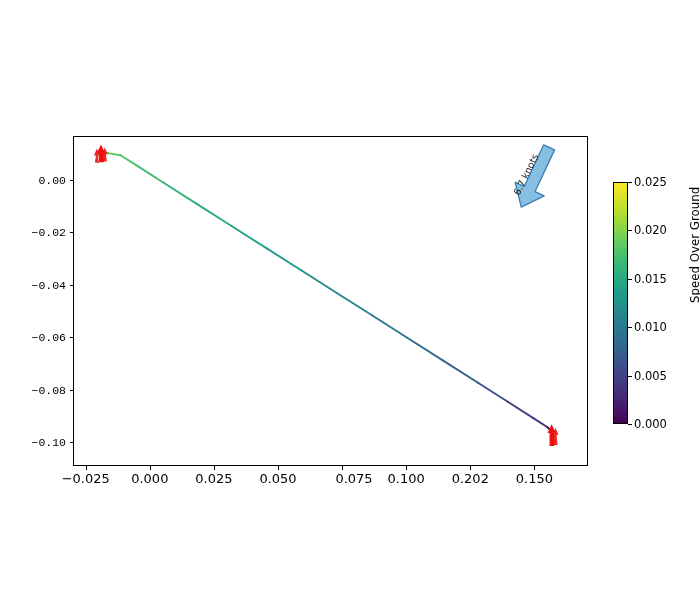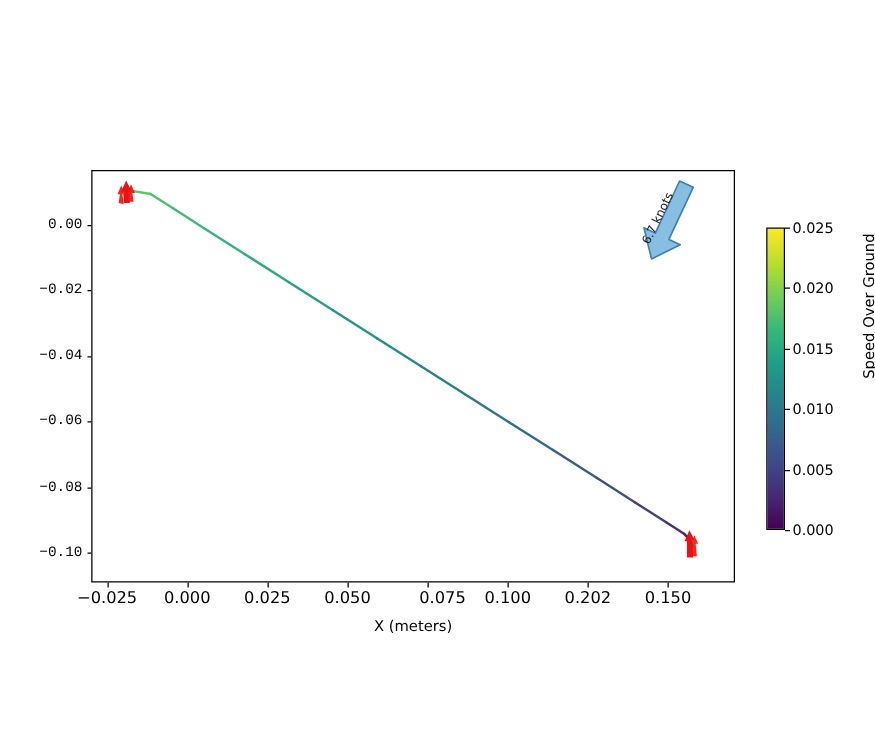--- a/index.html
+++ b/index.html
@@ -221,21 +221,20 @@
   <div class="tick-mark ytick-mark" style="top:389.6px"></div>
   <div class="tick-mark ytick-mark" style="top:442.0px"></div>
 
   <div class="ytick-label" style="top:180.0px">0.00</div>
   <div class="ytick-label" style="top:232.4px">−0.02</div>
   <div class="ytick-label" style="top:284.8px">−0.04</div>
   <div class="ytick-label" style="top:337.2px">−0.06</div>
   <div class="ytick-label" style="top:389.6px">−0.08</div>
   <div class="ytick-label" style="top:442.0px">−0.10</div>
 
-  <div class="xaxis-label">X (meters)</div>
 
   <div id="speed-annotation">
     <svg width="70" height="78" viewBox="0 0 70 78">
       <g transform="rotate(25 38 36)">
         <path d="M 38 6 L 50 6 L 50 52 L 60 52 L 44 72 L 28 52 L 38 52 Z" fill="#87bfe3" stroke="#3c7fb1" stroke-width="1.3" stroke-linejoin="round"></path>
       </g>
       <text class="annot-text" x="36" y="40" transform="rotate(-64 36 40)" text-anchor="middle">6.7 knots</text>
     </svg>
   </div>
 

